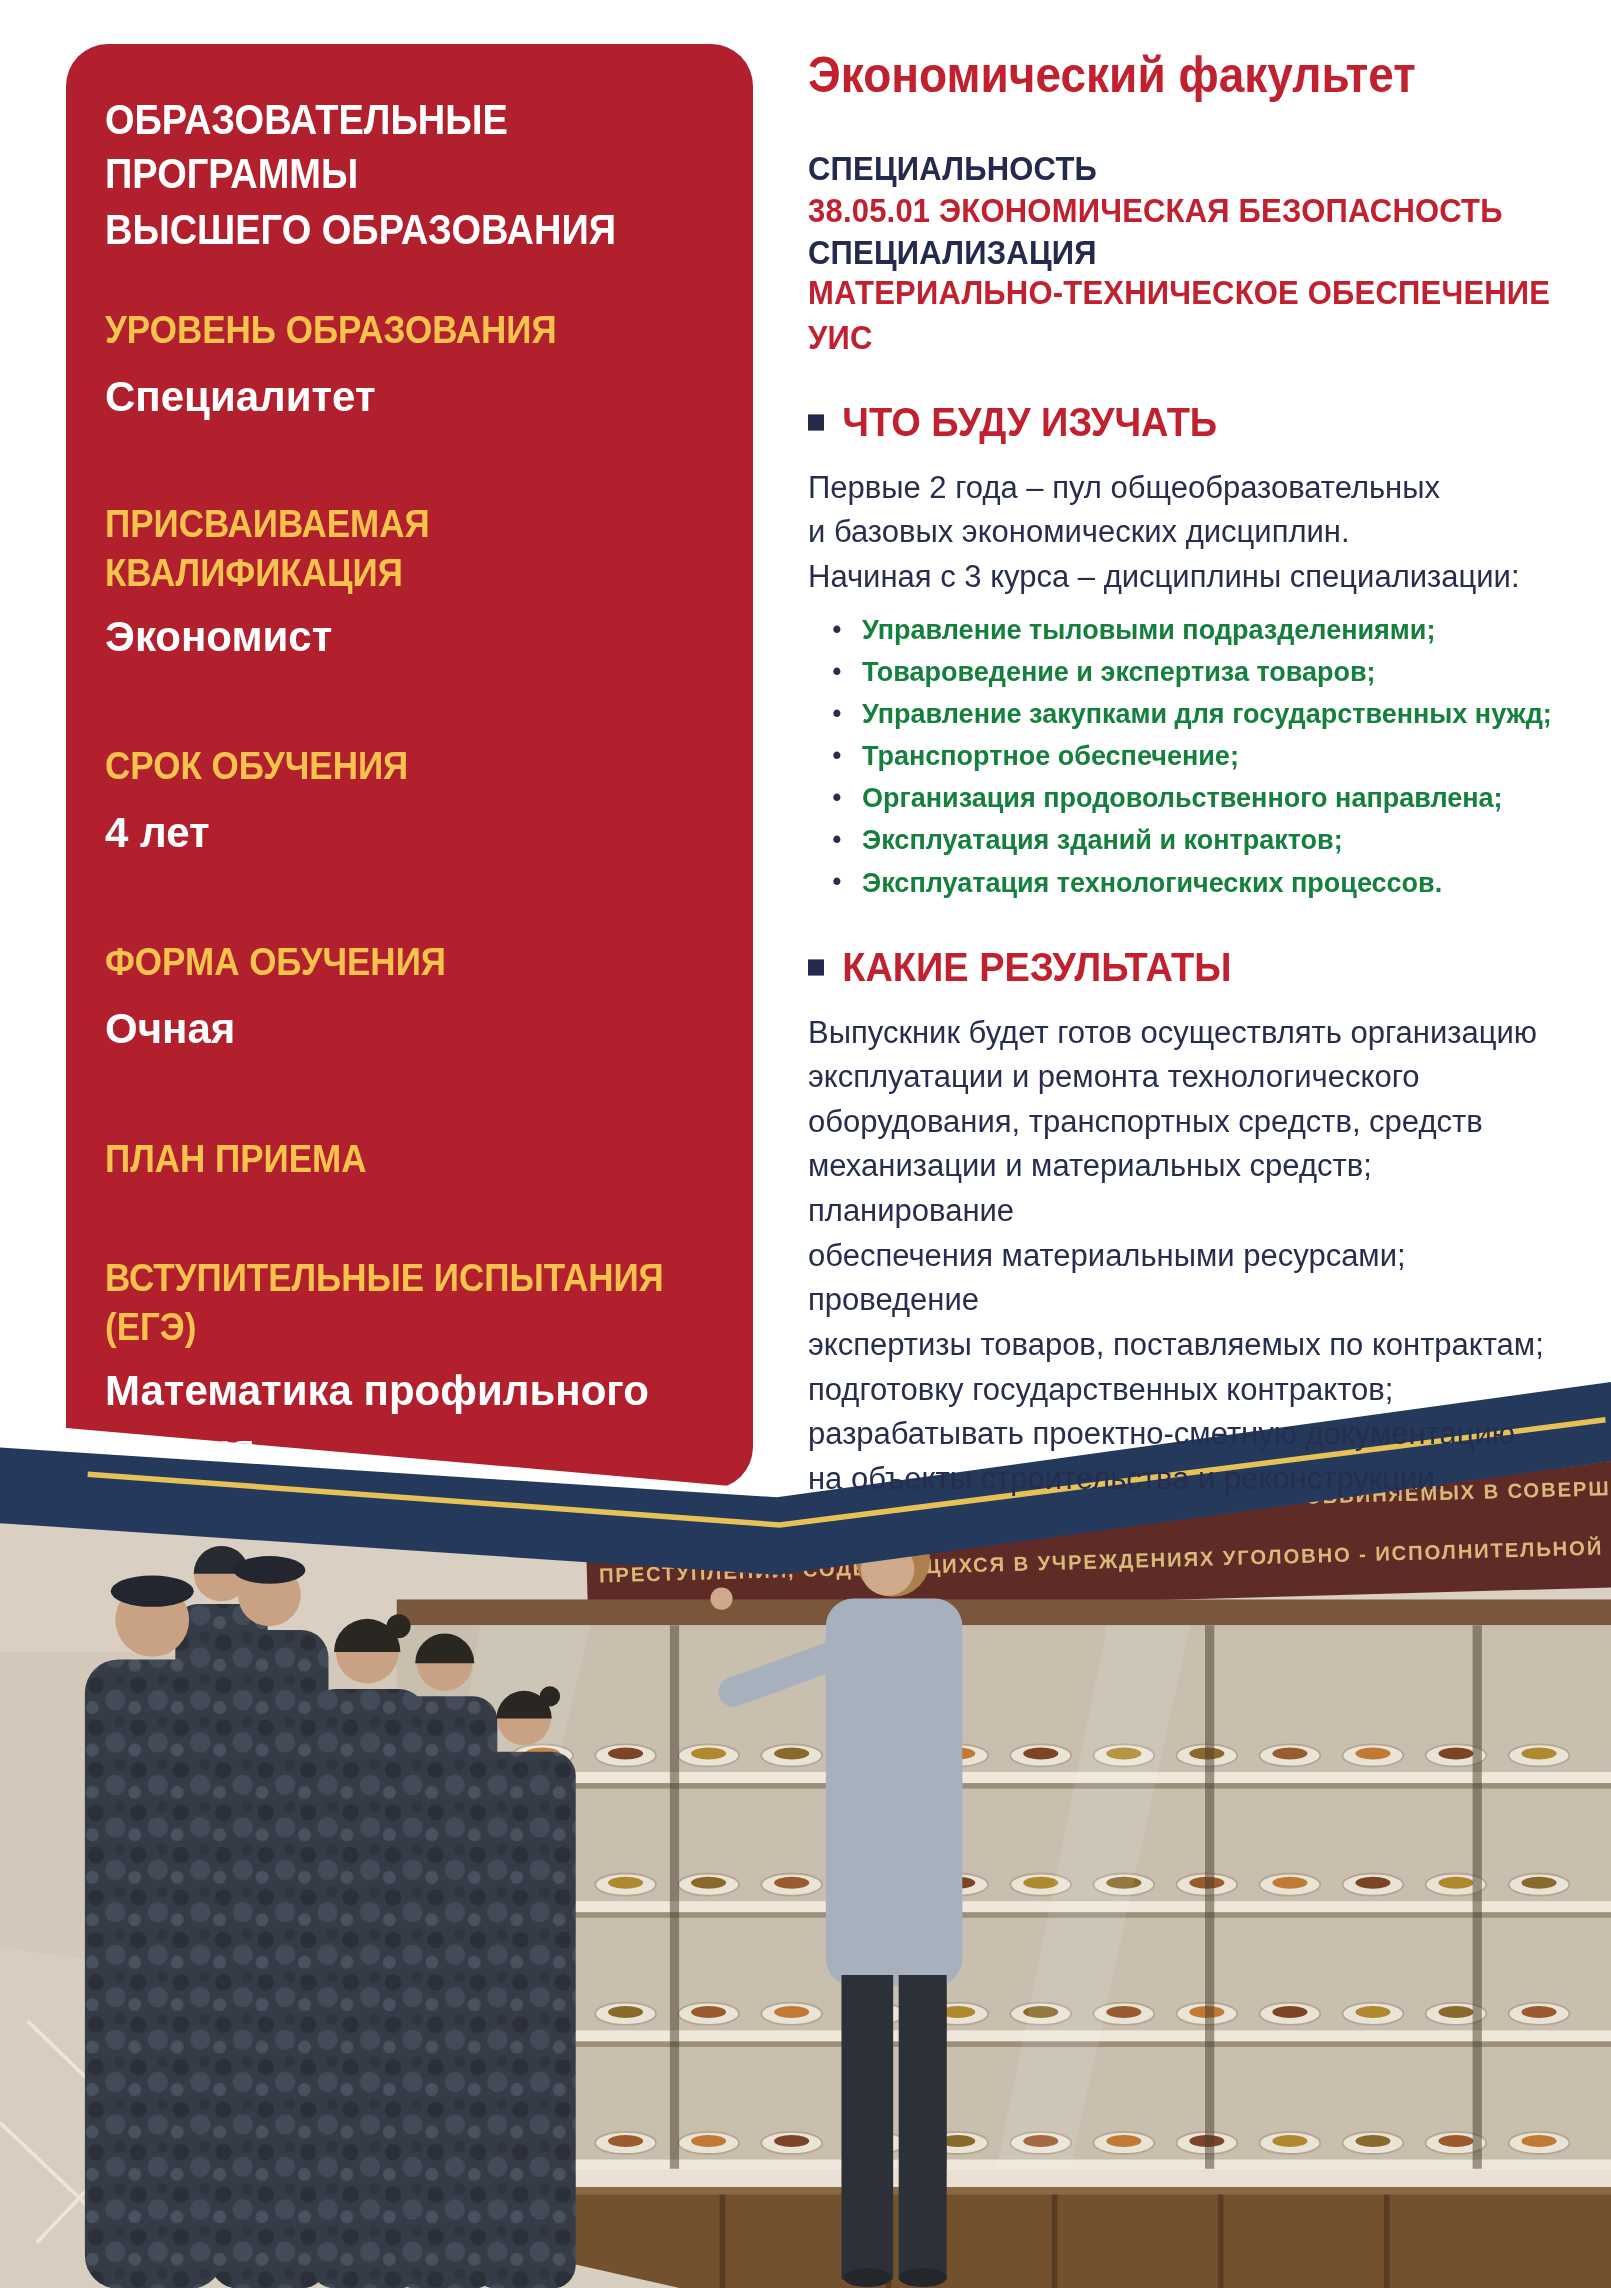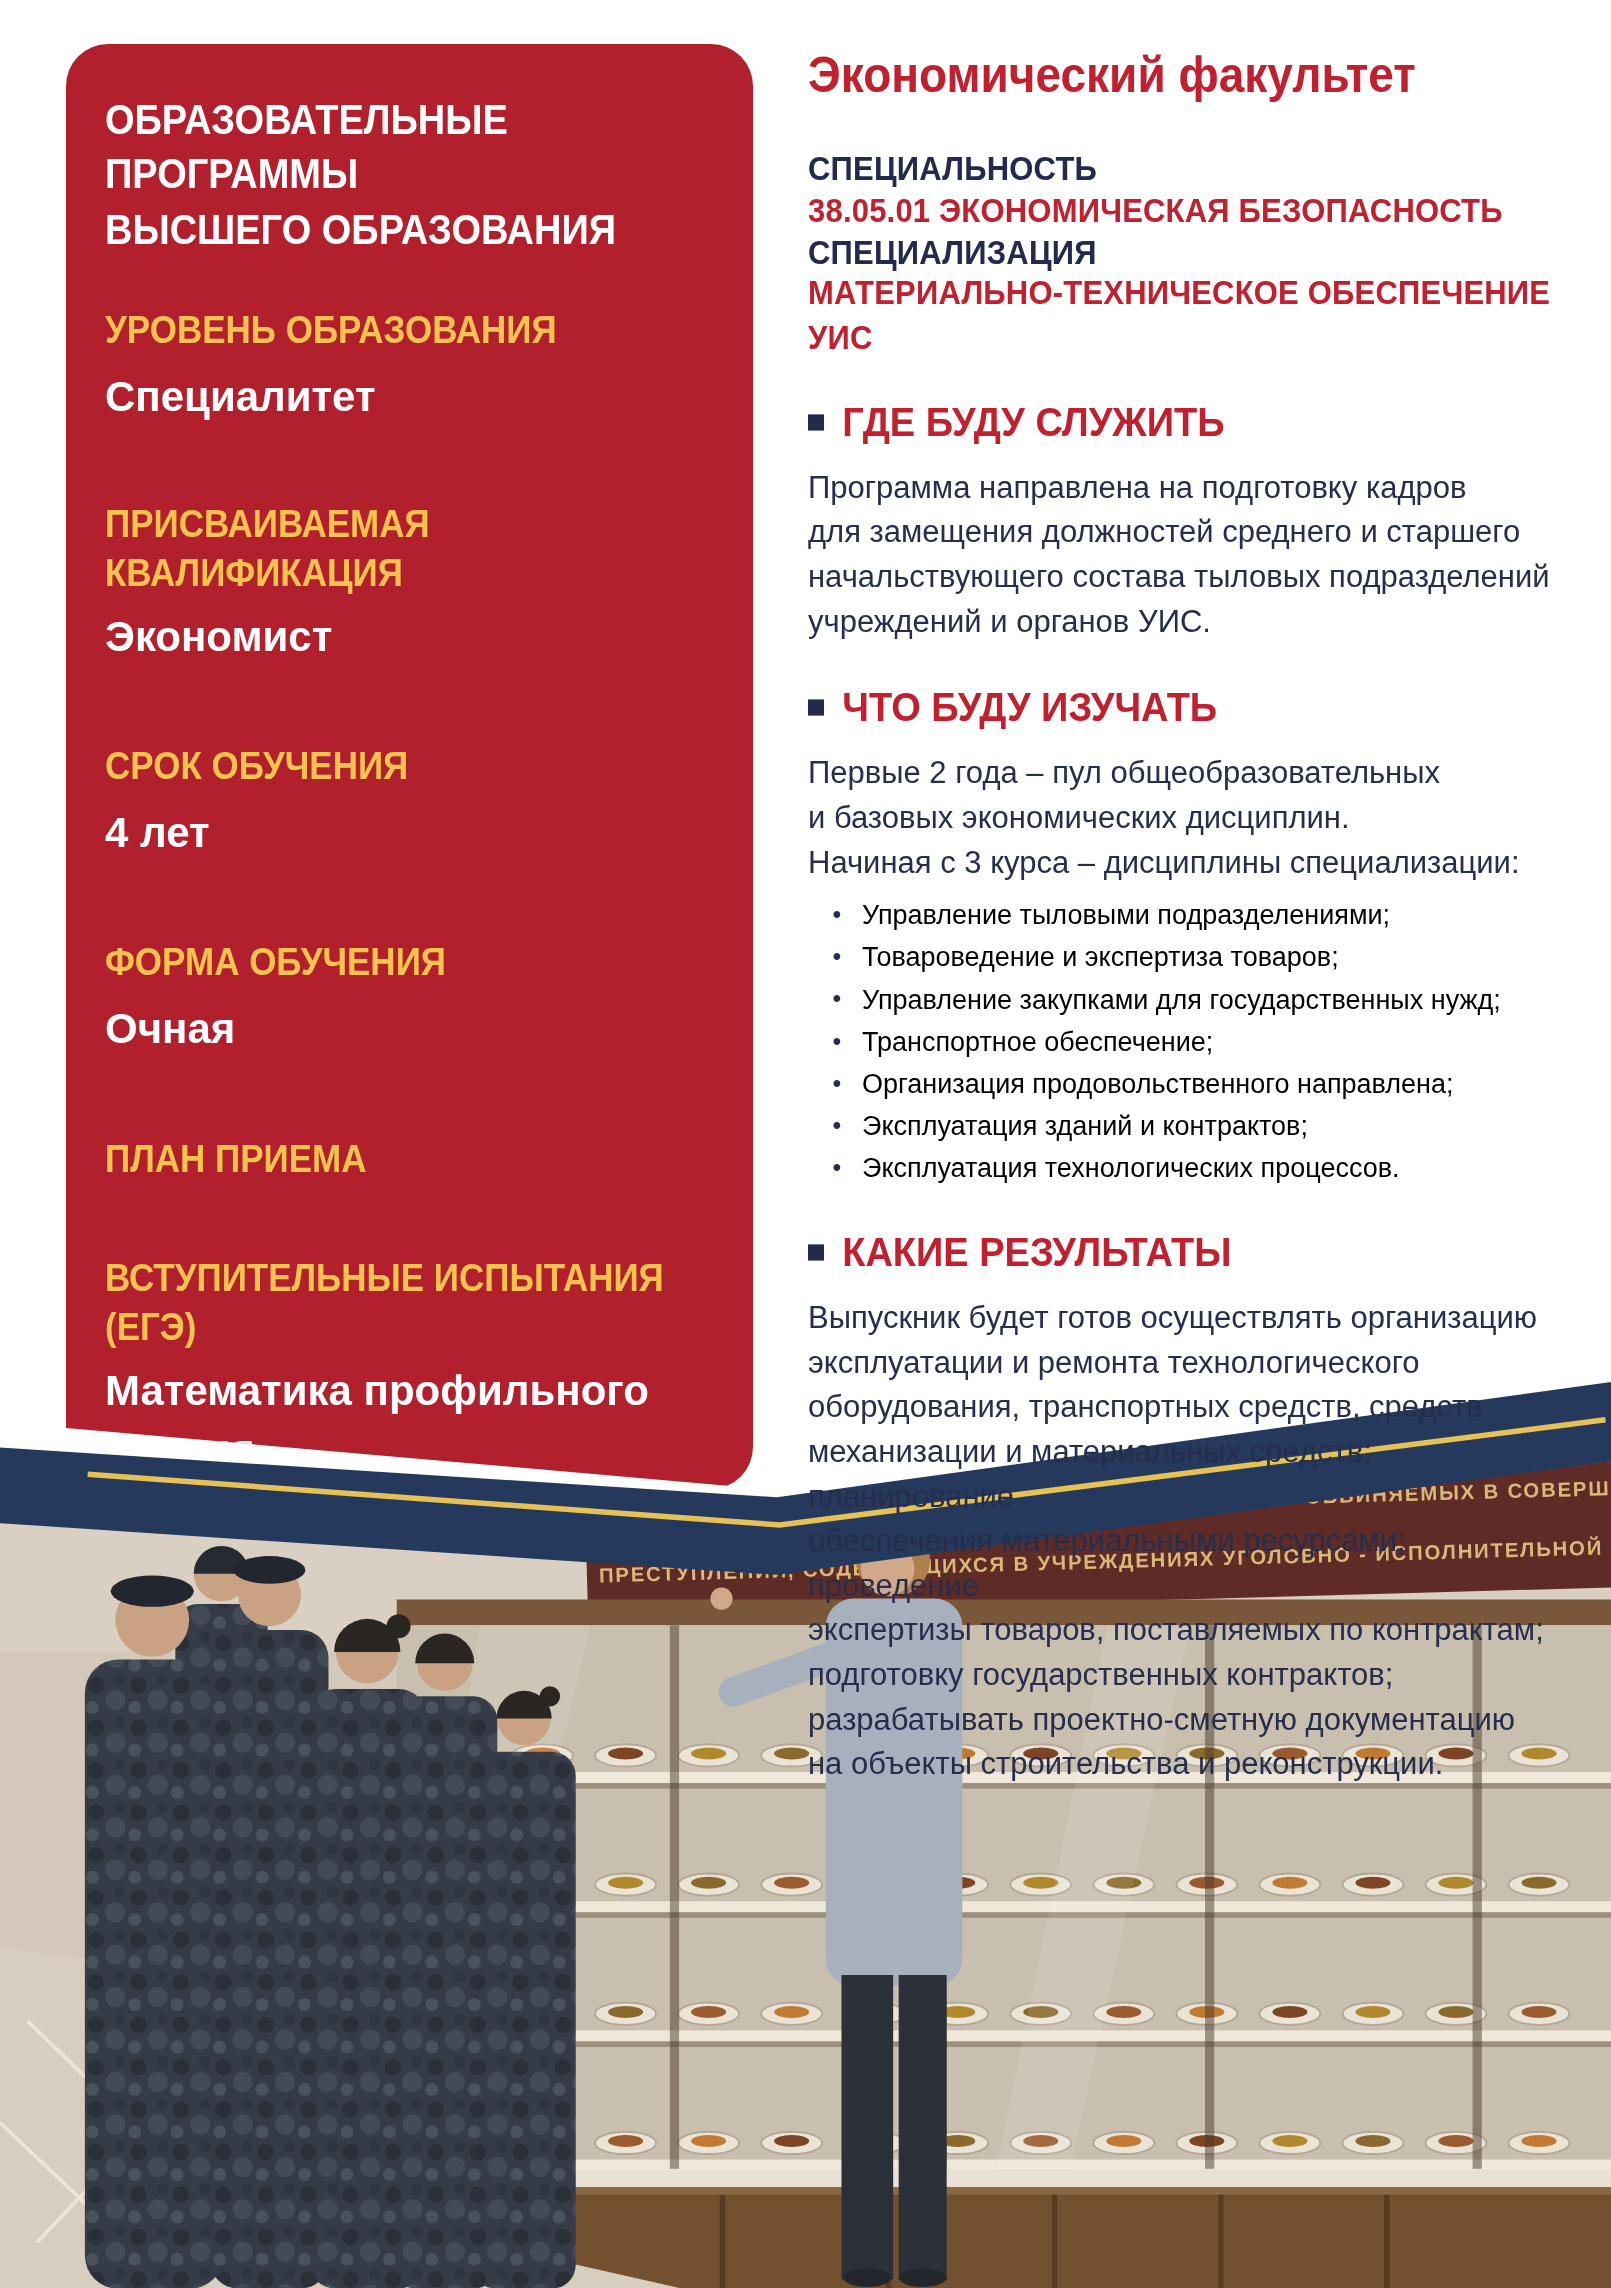--- a/index.html
+++ b/index.html
@@ -27,21 +27,21 @@
   .spec-line{font-size:31px;font-weight:bold;line-height:1.36;display:block;
              transform:scaleY(1.08);transform-origin:left center;letter-spacing:0.2px;}
   .navy{color:#232a4d;} .redtxt{color:#c1202f;}
   .sec{margin-top:42px;}
   .sec-h{color:#c1202f;font-size:38px;font-weight:bold;display:flex;align-items:center;
          gap:18.5px;transform:scaleY(1.08);transform-origin:left center;}
   .sq{width:15.7px;height:15.7px;background:#232a4d;flex:0 0 auto;}
   .sec-body{color:#262d4d;font-size:31px;line-height:1.44;margin:22px 0 0;
             white-space:pre-line;}
   .study{list-style:none;margin:9.2px 0 0;padding:0 0 0 54px;}
-  .study li{color:#000000;font-size:27px;line-height:1.56;position:relative;}
+  .study li{color:#15803d;font-size:27px;line-height:1.56;position:relative;font-weight:bold;}
   .study li::before{content:"•";position:absolute;left:-29.5px;top:0.9px;color:#262d4d;font-size:25px;}
 
   
   .band{position:absolute;left:0;top:1366px;width:1611px;height:222px;pointer-events:none;}
 
   
   .photo{position:absolute;left:0;top:1375px;width:1611px;height:914px;
          clip-path:polygon(0 148px,777px 199px,1611px 86px,1611px 100%,0 100%);}
   .photo svg{display:block;}
 </style>
@@ -317,30 +317,20 @@
   <section class="right-col">
     <h2 class="faculty">Экономический факультет</h2>
 
     <div>
       <span class="spec-line navy">СПЕЦИАЛЬНОСТЬ</span>
       <span class="spec-line redtxt">38.05.01 ЭКОНОМИЧЕСКАЯ БЕЗОПАСНОСТЬ</span>
       <span class="spec-line navy">СПЕЦИАЛИЗАЦИЯ</span>
       <span class="spec-line redtxt">МАТЕРИАЛЬНО-ТЕХНИЧЕСКОЕ ОБЕСПЕЧЕНИЕ УИС</span>
     </div>
 
-    <div class="sec">
-      <div class="sec-h">
-        <span class="sq"></span>
-        <span>ГДЕ БУДУ СЛУЖИТЬ</span>
-      </div>
-      <p class="sec-body">Программа направлена на подготовку кадров
-для замещения должностей среднего и старшего
-начальствующего состава тыловых подразделений
-учреждений и органов УИС.</p>
-    </div>
 
     <div class="sec">
       <div class="sec-h">
         <span class="sq"></span>
         <span>ЧТО БУДУ ИЗУЧАТЬ</span>
       </div>
       <p class="sec-body">Первые 2 года – пул общеобразовательных
 и базовых экономических дисциплин.
 Начиная с 3 курса – дисциплины специализации:</p>
       <ul class="study">

